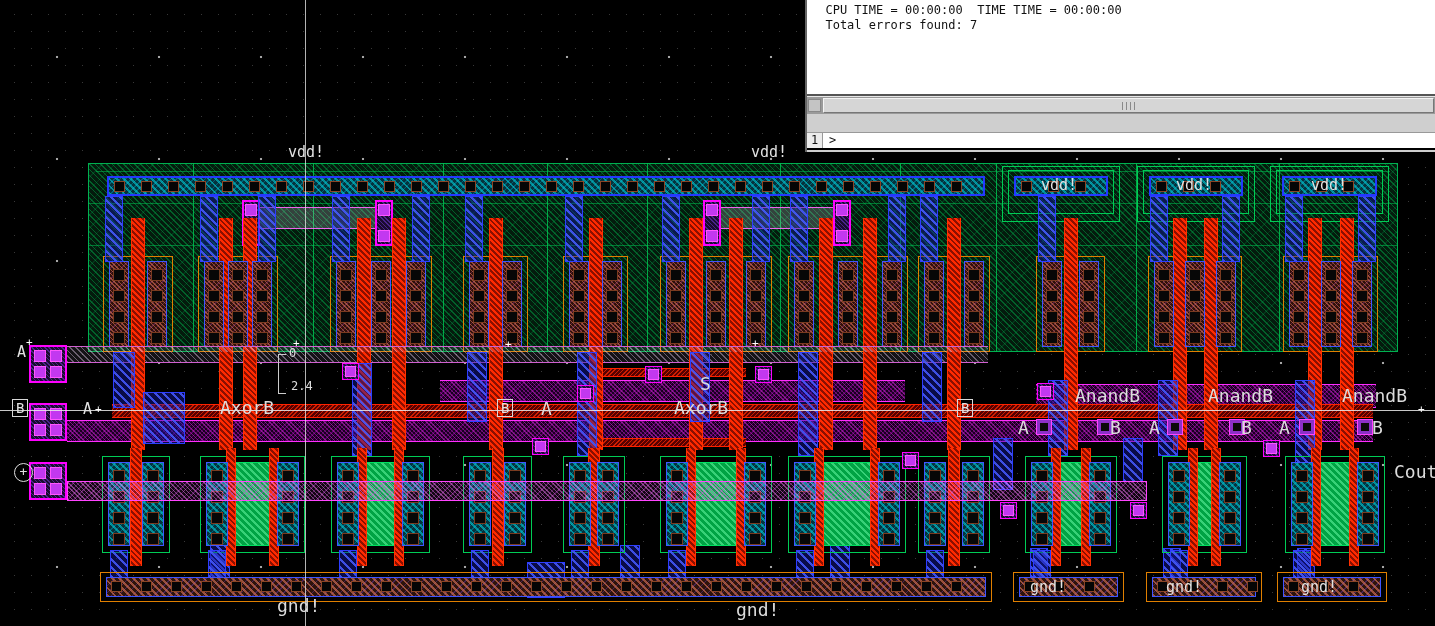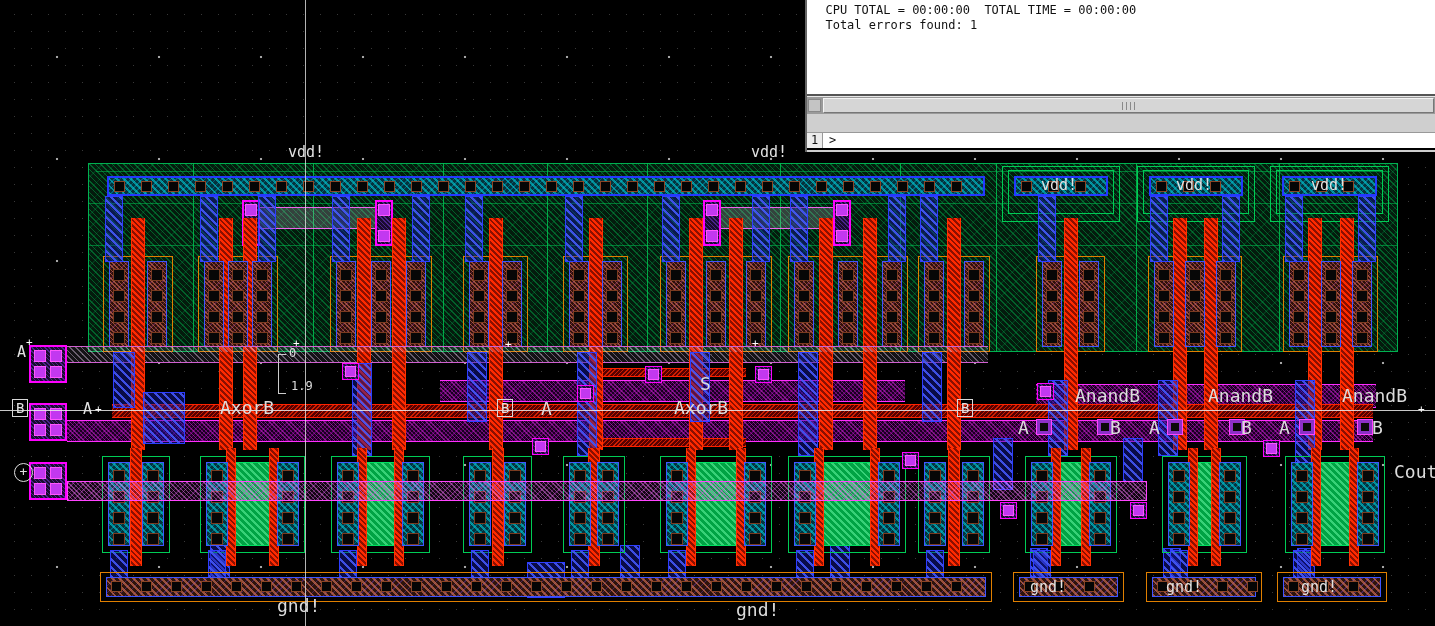--- a/index.html
+++ b/index.html
@@ -700,27 +700,27 @@
       <span class="lbl plus" style="left: 752px; top: 337px;">+</span>
       <span class="lbl plus" style="left: 1418px; top: 403px;">+</span>
     </div>
 
   <div class="chv"></div>
   <div class="chh"></div>
 
   <div class="ruler">
     <div class="rline"></div>
     <span class="r0">0</span>
-    <span class="r15">1.9</span>
+    <span class="r15">2.4</span>
   </div>
 
   <div class="panel">
     <div class="conwin">
-      <div class="cline">  CPU TOTAL = 00:00:00  TOTAL TIME = 00:00:00</div>
-      <div class="cline">  Total errors found: 1</div>
+      <div class="cline">  CPU TIME = 00:00:00  TIME TIME = 00:00:00</div>
+      <div class="cline">  Total errors found: 7</div>
     </div>
     <div class="scrollrow">
       <div class="sbcorner"></div>
       <div class="sbthumb">
         <span class="grip"></span>
       </div>
     </div>
     <div class="promptrow">
       <span class="pnum">1</span>
       <span class="parrow">&gt;</span>

